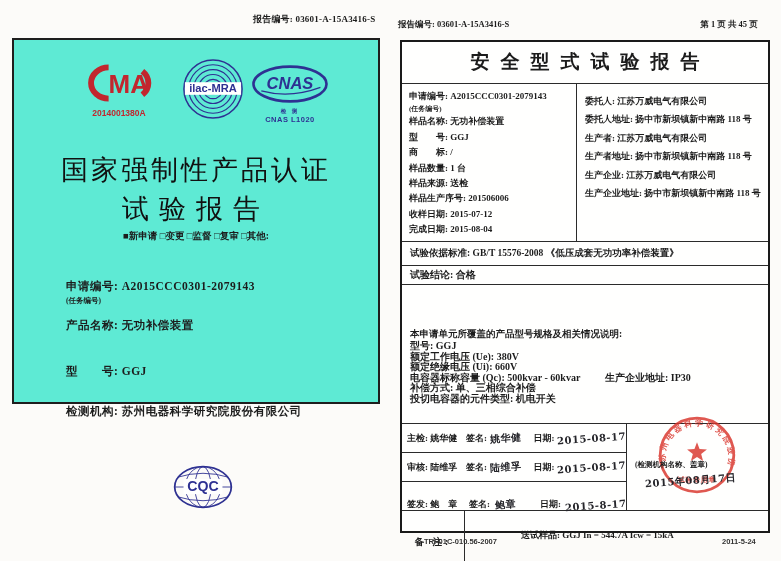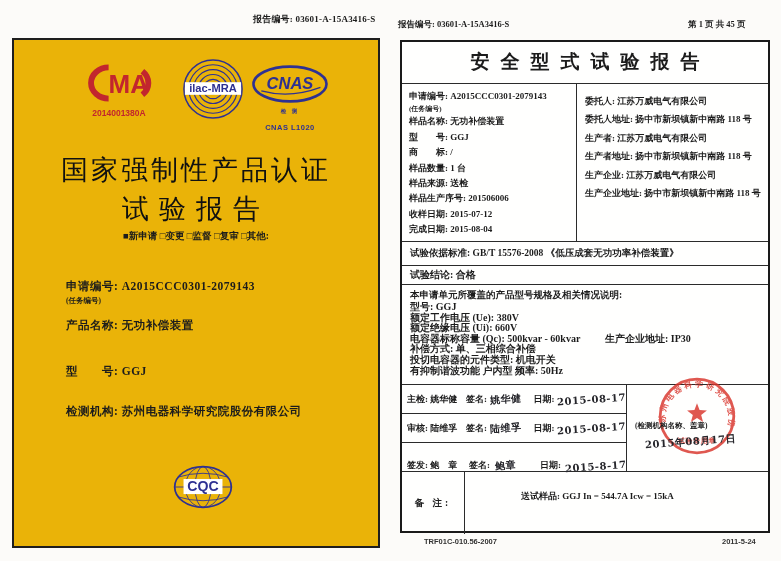--- a/index.html
+++ b/index.html
@@ -5,58 +5,58 @@
   * { margin:0; padding:0; box-sizing:border-box; }
   html,body { width:781px; height:561px; }
   body { background:#fbfaf7; font-family:"Liberation Serif","DejaVu Serif",serif; color:#1c1c1c; }
   #canvas { position:relative; width:781px; height:561px; overflow:hidden; background:#fcfbf9; }
 
   .abs { position:absolute; }
   .sans { font-family:"Liberation Sans","DejaVu Sans",sans-serif; }
 
   
   #left-report-no { left:253px; top:13px; font-size:9px; font-weight:700; letter-spacing:.2px; }
-  #left-box { left:12px; top:38px; width:368px; height:510px; border:2px solid #1e1e1e; background:#eab308; }
+  #left-box { left:12px; top:38px; width:368px; height:366px; border:2px solid #1e1e1e; background:#5eead4; }
 
   .logo-num { color:#c2262e; font-weight:700; font-size:8.5px; text-align:center; }
   #cma-wrap { left:60px; top:22px; width:90px; text-align:center; }
   #ilac-wrap { left:168px; top:18px; width:64px; }
   #cnas-wrap { left:236px; top:24px; width:80px; text-align:center; }
   .cnas-sub { font-size:5.5px; color:#2e3192; letter-spacing:2px; font-weight:700; }
-  .cnas-code { font-size:7.5px; color:#2e3192; font-weight:700; letter-spacing:.5px;margin-top:8px; }
+  .cnas-code { font-size:7.5px; color:#2e3192; font-weight:700; letter-spacing:.5px; }
 
   .doc-title { width:100%; text-align:center; font-weight:500; color:#111; }
   #title1 { top:112px; font-size:27px; letter-spacing:3px; }
   #title2 { top:151px; font-size:27px; letter-spacing:10px; }
   #apply-types { top:190px; width:100%; text-align:center; font-size:9.5px; font-weight:600; }
 
   .field-line { left:52px; font-size:11.5px; font-weight:600; letter-spacing:.5px; }
   .field-note { left:52px; font-size:7.5px; font-weight:600; }
 
   #cqc-wrap { left:158px; top:424px; width:62px; text-align:left; }
 
   
   #right-report-no { left:398px; top:19px; font-size:8.5px; font-weight:700; }
-  #page-info { left:688px; top:19px; width:82px; font-size:8.5px; font-weight:700; text-align:left; }
+  #page-info { left:688px; top:19px; width:82px; font-size:8.5px; font-weight:700; text-align:center; }
   #right-table { left:400px; top:40px; width:370px; height:493px; border:2px solid #1a1a1a; background:#fffffe; }
 
   .row { position:relative; width:100%; border-bottom:1px solid #2b2b2b; }
   #rt-title { height:42px; line-height:40px; text-align:center; font-size:19px; font-weight:700; letter-spacing:11px; text-indent:11px; }
 
   #info-section { height:158px; display:flex; }
   #info-left { width:175px; border-right:1px solid #2b2b2b; padding:5px 0 0 7px; }
   #info-left .il { font-size:9px; font-weight:600; line-height:15.4px; white-space:nowrap; }
   #info-left .il-note { font-size:7px; line-height:10px; }
   #info-right { flex:1; padding:8px 4px 0 8px; }
   #info-right .ir { font-size:9px; font-weight:600; line-height:18.4px; }
 
   #standard-row { height:24px; line-height:23px; padding-left:8px; font-size:9.5px; font-weight:600; }
   #conclusion-row { height:19px; line-height:18px; padding-left:8px; font-size:10px; font-weight:600; }
 
-  #coverage { height:100px; padding:3px 0 8px 8px; }
+  #coverage { height:100px; padding:3px 0 8px 8px;margin-top:39px; }
   #coverage-title { font-size:9.5px; font-weight:700; line-height:14px; }
   .spec-line { position:relative; font-size:10px; font-weight:600; line-height:10.6px; white-space:nowrap; }
   .spec-right { position:absolute; left:195px; top:0; }
 
   #sig-section { height:87px; display:flex; border-bottom:1px solid #2b2b2b; }
   #sig-left { width:225px; border-right:1px solid #2b2b2b; }
   .sig-row { height:29px; border-bottom:1px solid #2b2b2b; display:flex; align-items:center; font-size:9px; font-weight:600; white-space:nowrap; }
   .sig-row:last-child { border-bottom:none;align-items:flex-end; }
   .sig-role { width:68px; padding-left:5px; }
   .sig-label { width:26px; }
@@ -188,21 +188,20 @@
     <div class="row" id="conclusion-row">试验结论: 合格</div>
 
     <div class="row" id="coverage">
       <div id="coverage-title">本申请单元所覆盖的产品型号规格及相关情况说明:</div>
       <div class="spec-line"><span>型号: GGJ</span></div>
       <div class="spec-line"><span>额定工作电压 (Ue): 380V</span></div>
       <div class="spec-line"><span>额定绝缘电压 (Ui): 660V</span></div>
       <div class="spec-line"><span>电容器标称容量 (Qc): 500kvar - 60kvar</span><span class="spec-right">生产企业地址: IP30</span></div>
       <div class="spec-line"><span>补偿方式: 单、三相综合补偿</span></div>
       <div class="spec-line"><span>投切电容器的元件类型: 机电开关</span></div>
-      <div class="spec-line"><span>有抑制谐波功能  户内型  频率: 50Hz</span></div>
     </div>
 
     <div id="sig-section">
       <div id="sig-left">
         <div class="sig-row">
           <span class="sig-role">主检: 姚华健</span>
           <span class="sig-label">签名:</span>
           <span class="hand sig-name">姚华健</span>
           <span class="sig-date-label">日期:</span>
           <span class="hand">2015-08-17</span>

